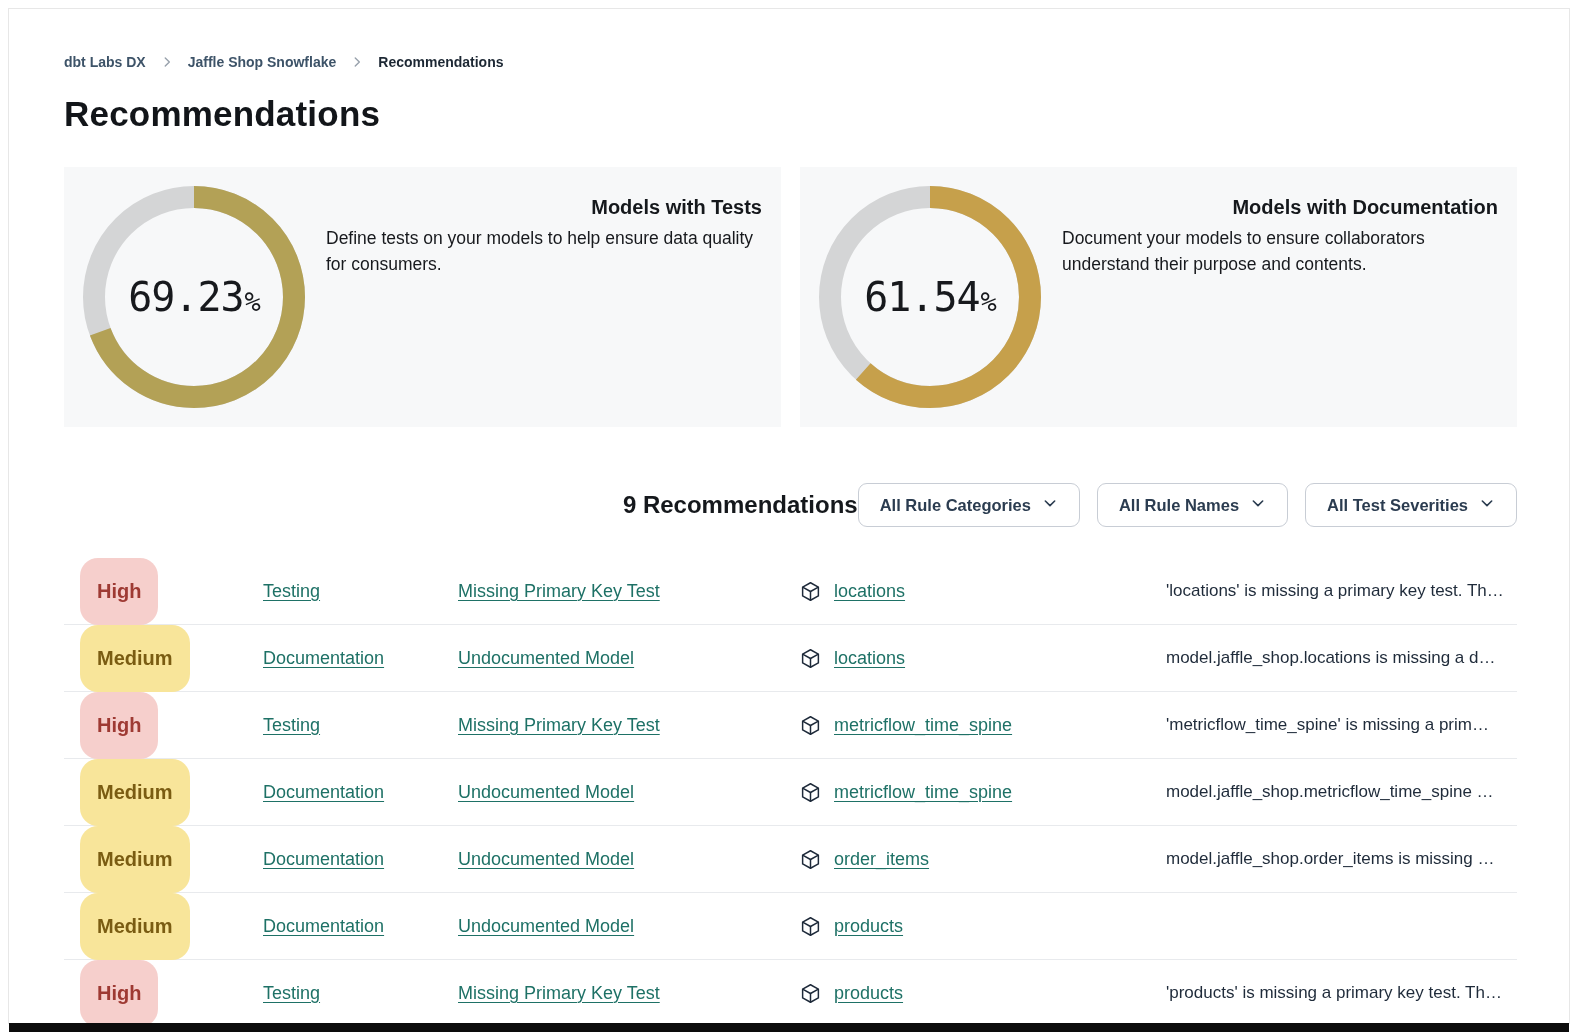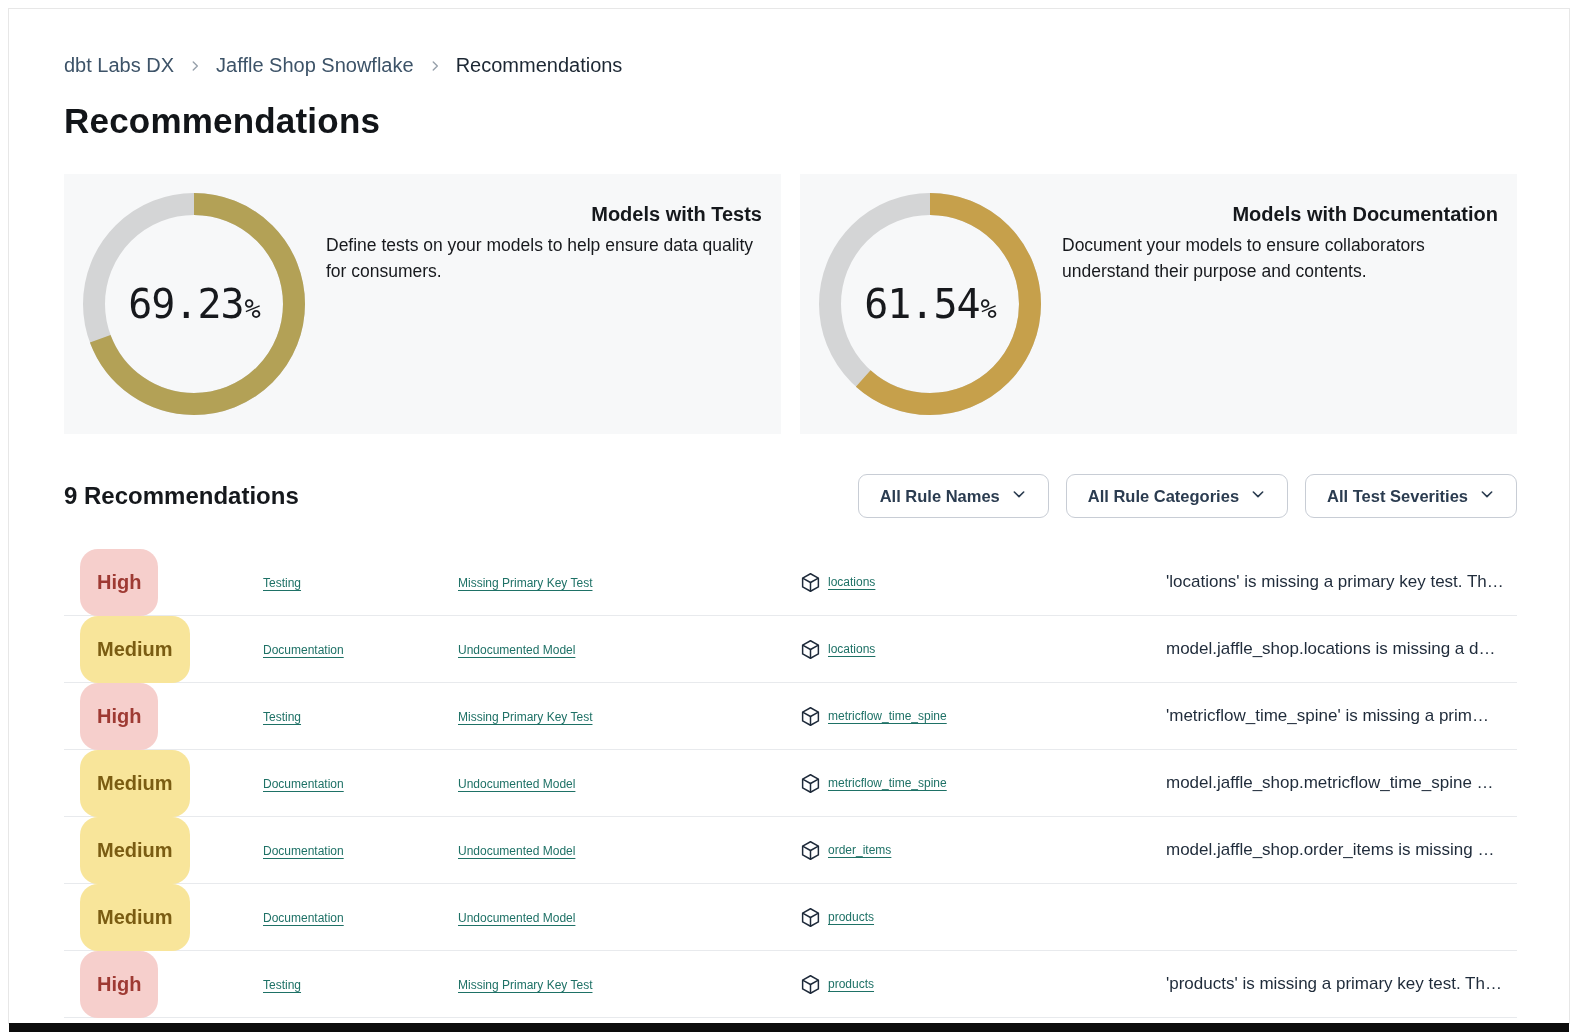--- a/index.html
+++ b/index.html
@@ -16,21 +16,21 @@
     border: 1px solid #e7e7e7;
     pointer-events: none;
   }
   .content {
     position: absolute;
     left: 64px; right: 61px; top: 0;
   }
 
   
   .breadcrumb { display: flex; align-items: center; gap: 14px; margin-top: 54px; }
-  .crumb { font-size: 20px; font-weight: 400; color: var(--breadcrumb-text, #3d5368); text-decoration: none; cursor: pointer; }
+  .crumb { font-size: 14px; font-weight: 700; color: var(--breadcrumb-text, #3d5368); text-decoration: none; cursor: pointer; }
   .crumb.current { color: #1c2733; }
   .crumb-sep { color: #98a1ac; display: inline-flex; }
   .crumb-sep svg { width: 14px; height: 14px; }
 
   
   .page-title { margin-top: 24px; font-size: 35px; font-weight: 600; letter-spacing: .2px; color: #121519; }
 
   
   .cards { display: flex; gap: 19px; margin-top: 33px; }
   .card {
@@ -48,21 +48,21 @@
     font-family: "DejaVu Sans Mono", monospace;
     font-size: 40px; font-weight: 500; color: #17191d;
     letter-spacing: -1px;
   }
   .donut-value .pct { font-size: 27px; margin-top: 9px; margin-left: 1px; }
   .card-text { margin-left: 21px; padding-top: 10px; }
   .card-title { font-size: 20px; font-weight: 700; color: #15181c; text-align: right; }
   .card-desc { margin-top: 6px; font-size: 17.5px; line-height: 1.5; color: #17191d; max-width: 450px; }
 
   
-  .list-header { display: flex; align-items: center; justify-content: space-between; margin-top: 40px; }
+  .list-header { display: flex; align-items: center; justify-content: flex-end; margin-top: 56px; }
   .list-heading { font-size: 24px; font-weight: 600; color: #15181c; }
   .filters { display: flex; gap: 17px; }
   .filter-btn {
     display: inline-flex; align-items: center; gap: 11px;
     height: 44px; padding: 0 21px;
     background: #fff;
     border: 1px solid #c8cdd5;
     border-radius: 9px;
     font-family: "Liberation Sans", sans-serif;
     font-size: 16.5px; font-weight: 600; color: #2b3c50;
@@ -90,27 +90,27 @@
   .t-body .t-row { height: 67px; border-bottom: 1px solid #e8eaed; }
   .badge {
     display: inline-block;
     padding: 22px 17px;
     border-radius: 18px;
     font-size: 20px; font-weight: 700;
   }
   .badge--high { background: var(--badge-high-bg, #f6cfcc); color: var(--badge-high-text, #9e3a33); }
   .badge--medium { background: var(--badge-medium-bg, #f8e59a); color: var(--badge-medium-text, #7a5c12); }
   .link {
-    font-size: 12px; color: var(--link, #1e7166);
+    font-size: 18px; color: var(--link, #1e7166);
     text-decoration: underline;
     text-underline-offset: 3px;
     text-decoration-thickness: 1px;
     cursor: pointer;
   }
-  .resource-cell { display: flex; align-items: center; gap: 7px; }
+  .resource-cell { display: flex; align-items: center; gap: 13px; }
   .cube { width: 21px; height: 21px; color: #1e2a3a; flex: 0 0 auto; }
   .rec-text { font-size: 17px; color: var(--body-text, #1f2b3a); }
 
   
   .bottom-clip {
     position: absolute;
     left: 9px; right: 9px; bottom: 0;
     height: 9px;
     background: #0c0c0c;
   }
@@ -175,29 +175,29 @@
         <div class="card-desc">Document your models to ensure collaborators understand their purpose and contents.</div>
       </div>
     </div>
 
   </div>
 
   <div class="list-header">
     <div class="list-heading">9 Recommendations</div>
     <div class="filters">
       <button class="filter-btn">
-        <span>All Rule Names</span>
+        <span>All Rule Categories</span>
         <span>
           <svg viewBox="0 0 24 24" fill="none" stroke="#2b3c50" stroke-width="2.4" stroke-linecap="round" stroke-linejoin="round">
               <polyline points="5 9 12 16 19 9"></polyline>
             </svg>
         </span>
       </button>
       <button class="filter-btn">
-        <span>All Rule Categories</span>
+        <span>All Rule Names</span>
         <span>
           <svg viewBox="0 0 24 24" fill="none" stroke="#2b3c50" stroke-width="2.4" stroke-linecap="round" stroke-linejoin="round">
               <polyline points="5 9 12 16 19 9"></polyline>
             </svg>
         </span>
       </button>
       <button class="filter-btn">
         <span>All Test Severities</span>
         <span>
           <svg viewBox="0 0 24 24" fill="none" stroke="#2b3c50" stroke-width="2.4" stroke-linecap="round" stroke-linejoin="round">

